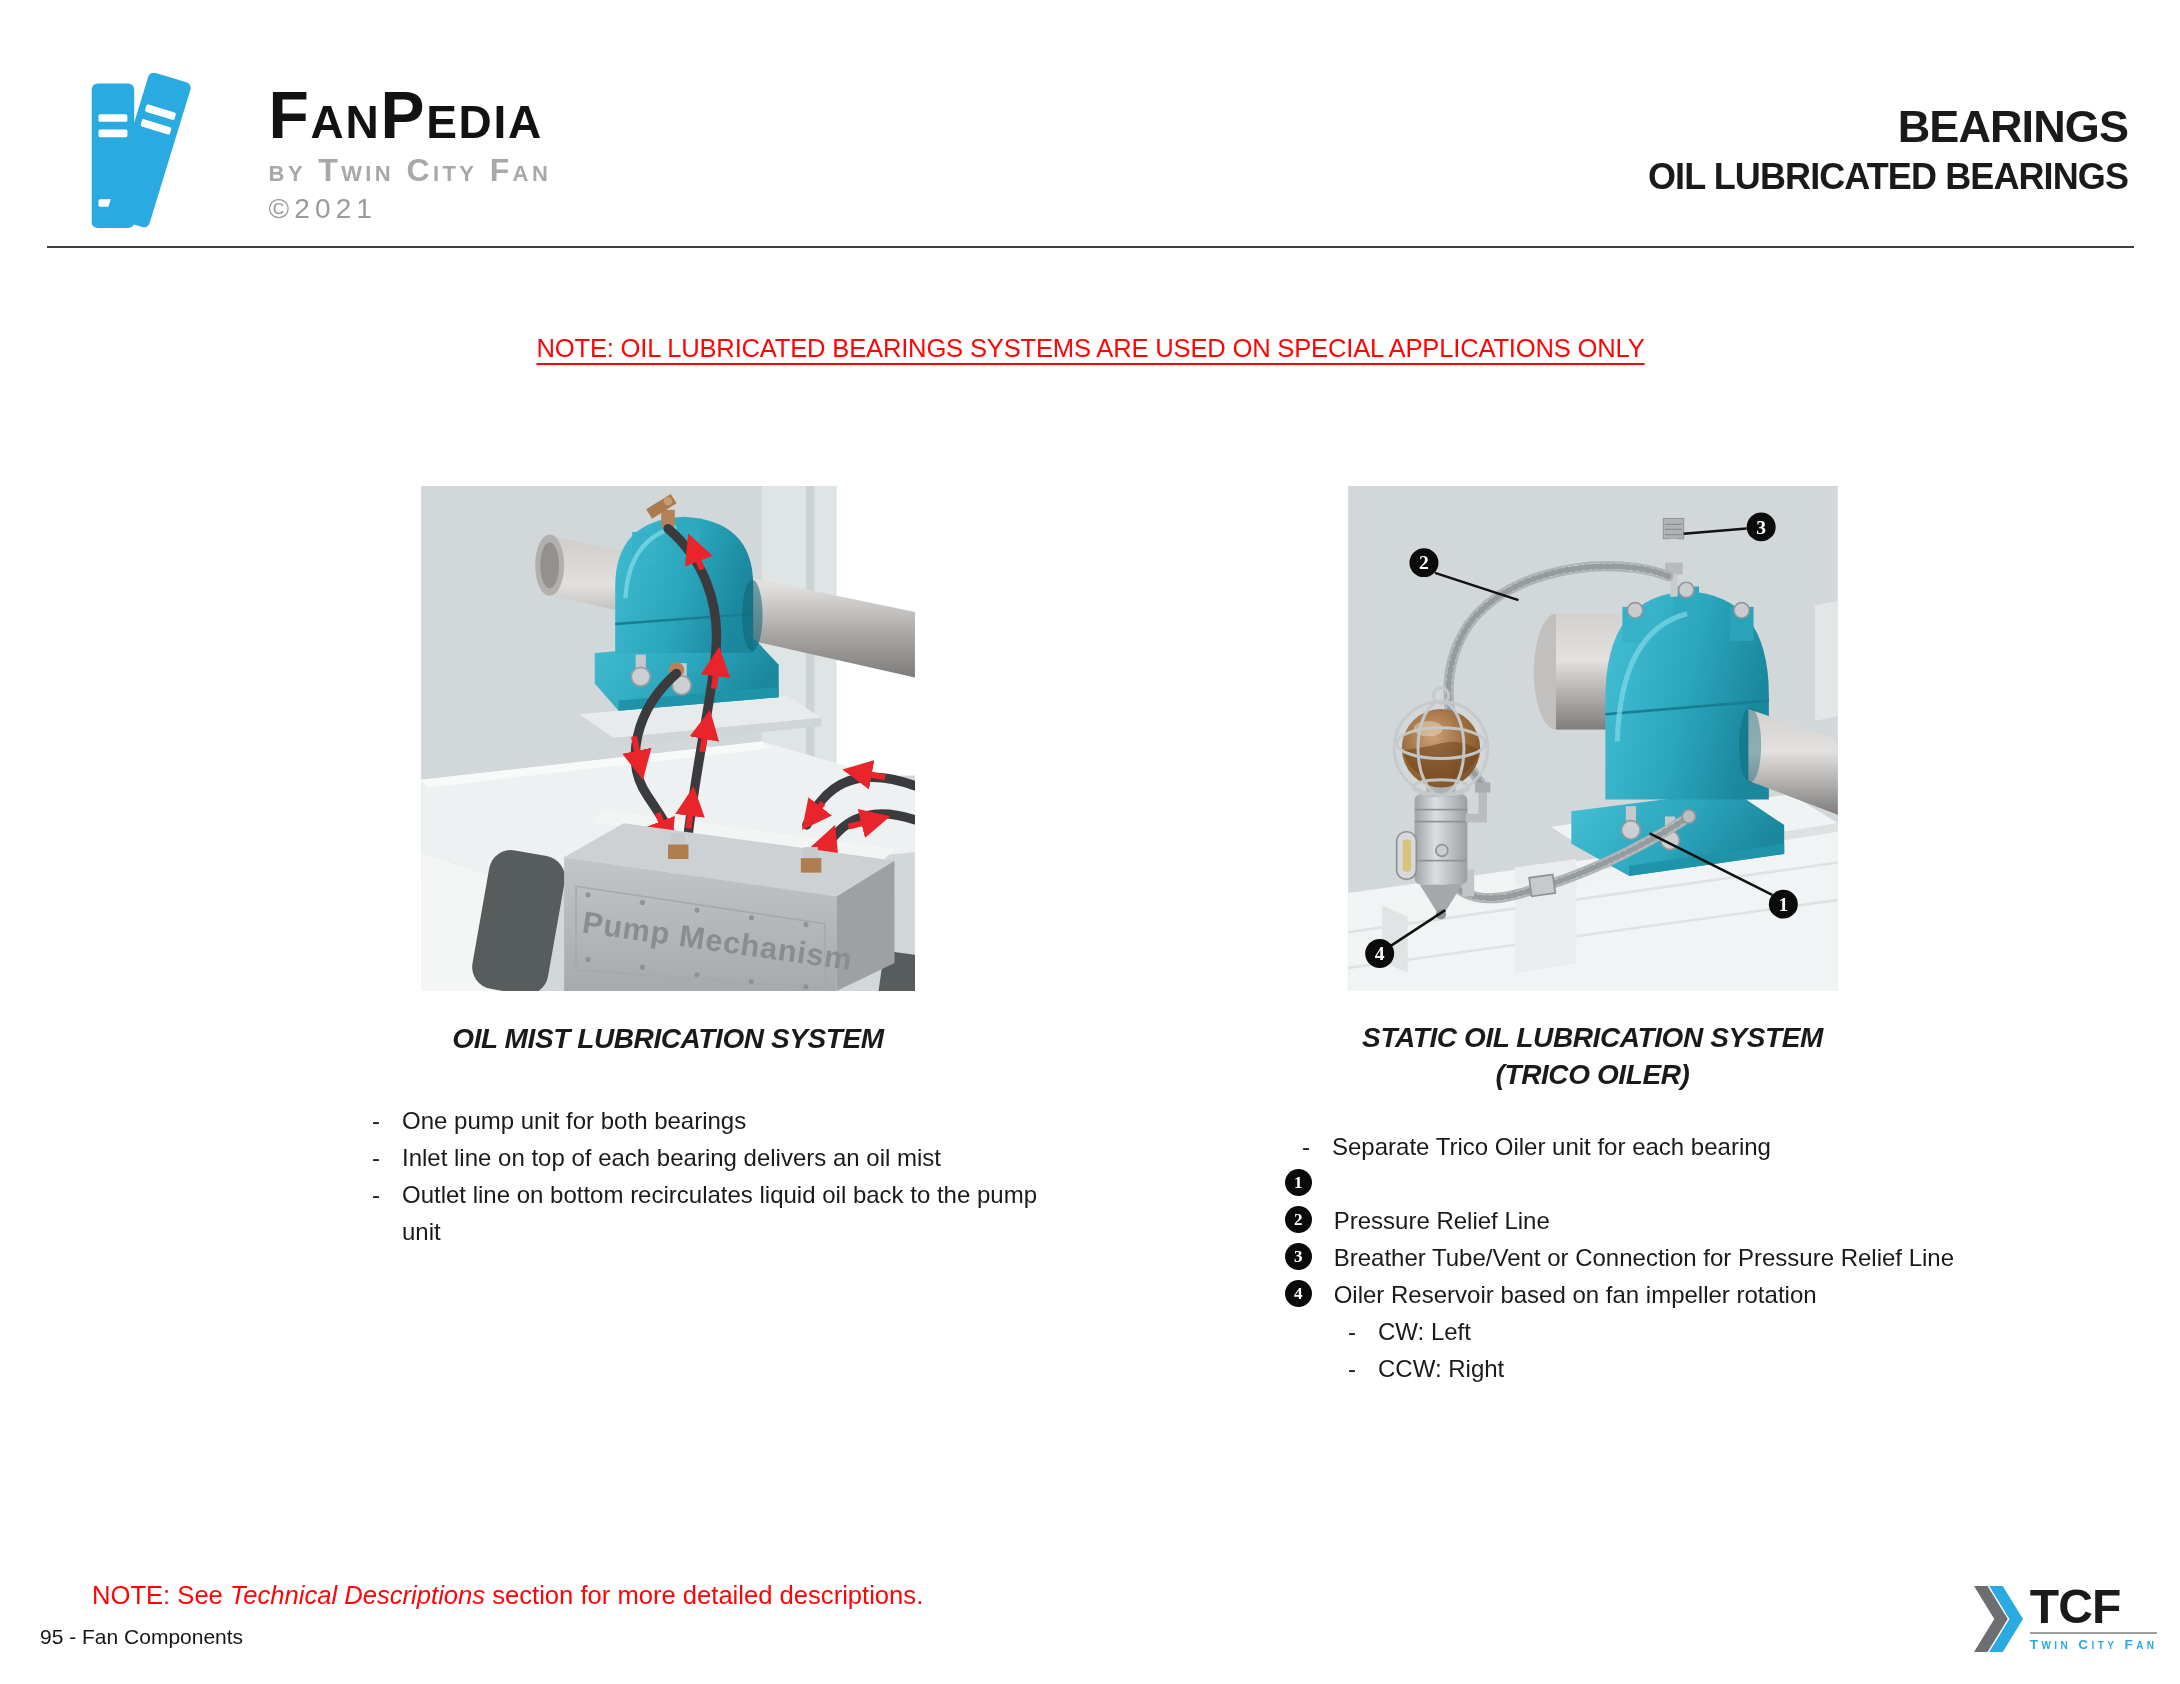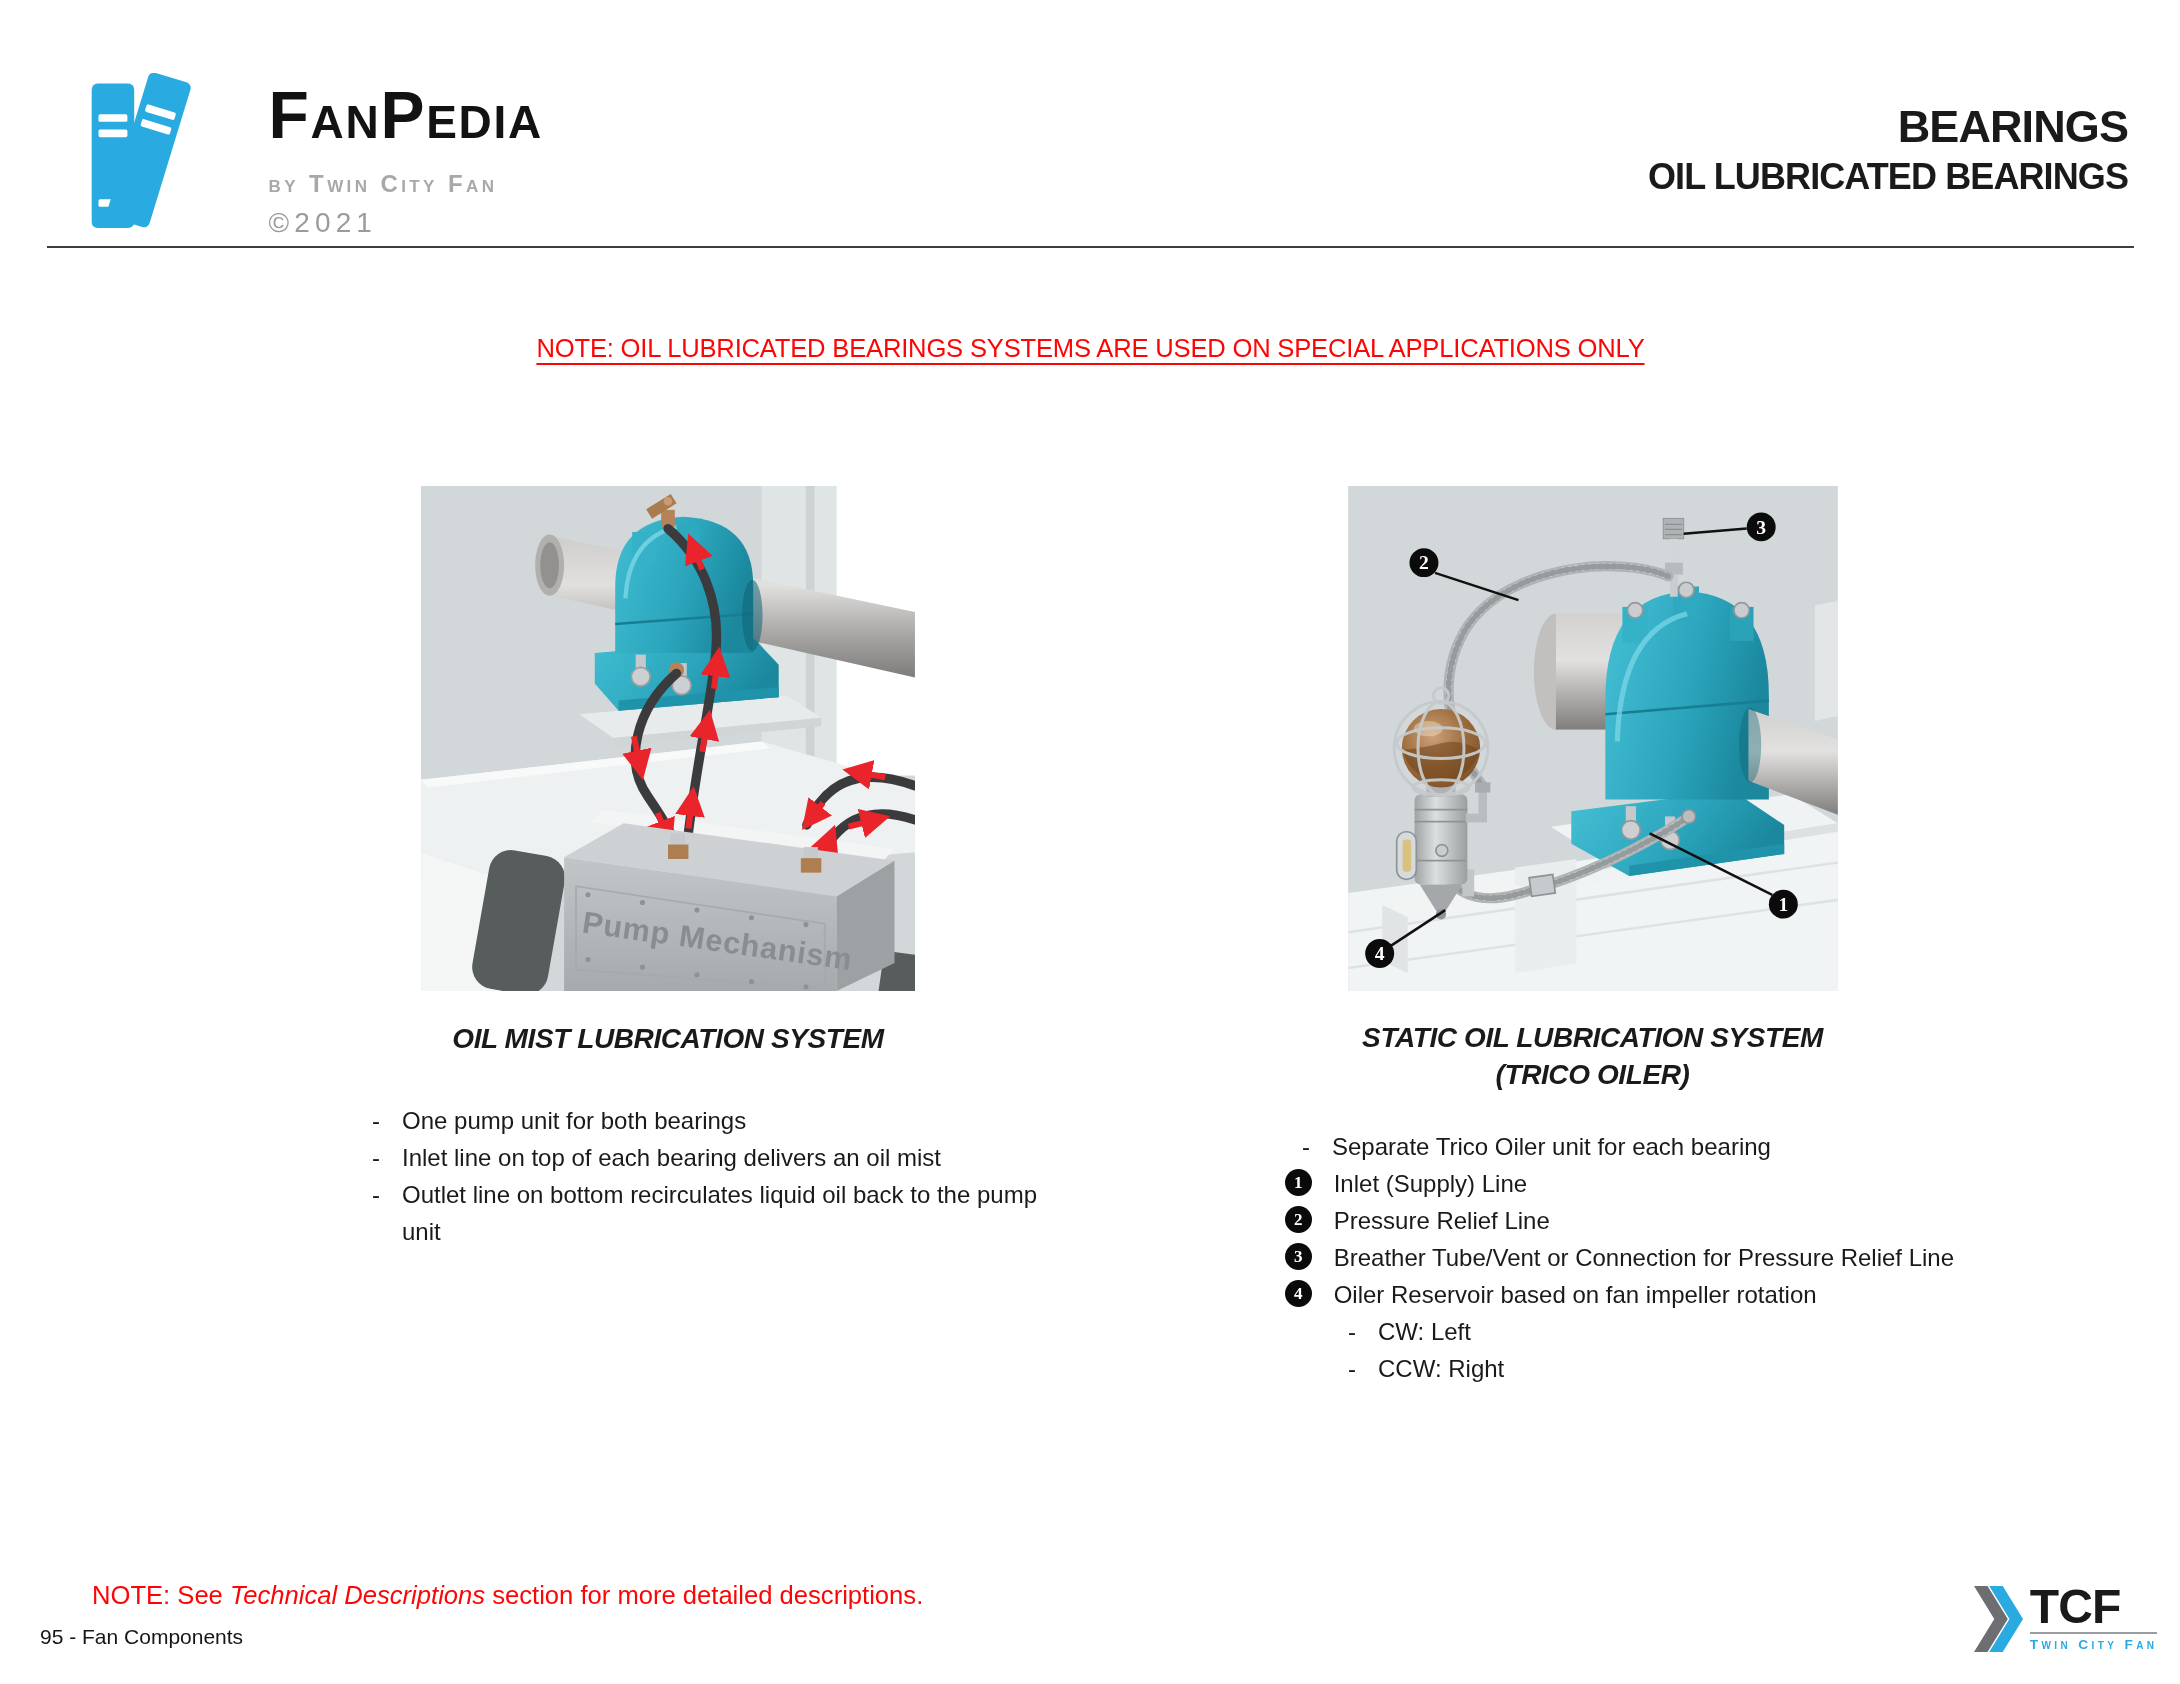--- a/index.html
+++ b/index.html
@@ -5,22 +5,22 @@
   html,body{margin:0;padding:0;background:#ffffff;}
   .page{position:relative;width:2181px;height:1683px;background:#ffffff;overflow:hidden;
         font-family:"Liberation Sans","DejaVu Sans",sans-serif;color:#1a1a1a;}
 
   
   .brand{position:absolute;left:90px;top:73px;display:flex;}
   .books-icon{width:153px;height:164px;flex:0 0 153px;}
   .brand-text{margin-left:25.6px;padding-top:6.8px;}
   .brand-primary{font-size:66px;font-weight:700;font-variant:small-caps;letter-spacing:1.7px;
                  line-height:70px;color:#121212;}
-  .brand-secondary{font-size:24px;font-weight:700;font-variant:small-caps;color:#a8a8a8;
-                   letter-spacing:3.4px;line-height:36px;margin-top:16px;}
+  .brand-secondary{font-size:32px;font-weight:700;font-variant:small-caps;color:#a8a8a8;
+                   letter-spacing:3.4px;line-height:36px;margin-top:2px;}
   .brand-copyright{font-size:28px;color:#9b9b9b;letter-spacing:5.1px;margin-top:5.1px;font-weight:400;}
 
   .doc-title{position:absolute;right:53px;top:101px;text-align:right;}
   .doc-title .title{font-size:45px;font-weight:700;letter-spacing:-0.9px;line-height:51px;}
   .doc-title .subtitle{font-size:36px;font-weight:700;letter-spacing:-0.9px;line-height:43px;margin-top:3.4px;}
 
   .rule{position:absolute;left:47px;width:2087px;top:246px;height:1.7px;background:#3e3e3e;}
 
   
   .top-note{position:absolute;left:0;right:0;top:334px;text-align:center;font-size:25.6px;
@@ -364,21 +364,20 @@
     </div>
   </div>
 
   <div class="static-list">
     <div class="s-row intro">
       <span class="dash">-</span>
       <span class="btext">Separate Trico Oiler unit for each bearing</span>
     </div>
     <div class="s-row">
       <span class="num-circle">1</span>
-      <span class="btext">Inlet (Supply) Line</span>
     </div>
     <div class="s-row">
       <span class="num-circle">2</span>
       <span class="btext">Pressure Relief Line</span>
     </div>
     <div class="s-row">
       <span class="num-circle">3</span>
       <span class="btext">Breather Tube/Vent or Connection for Pressure Relief Line</span>
     </div>
     <div class="s-row">

